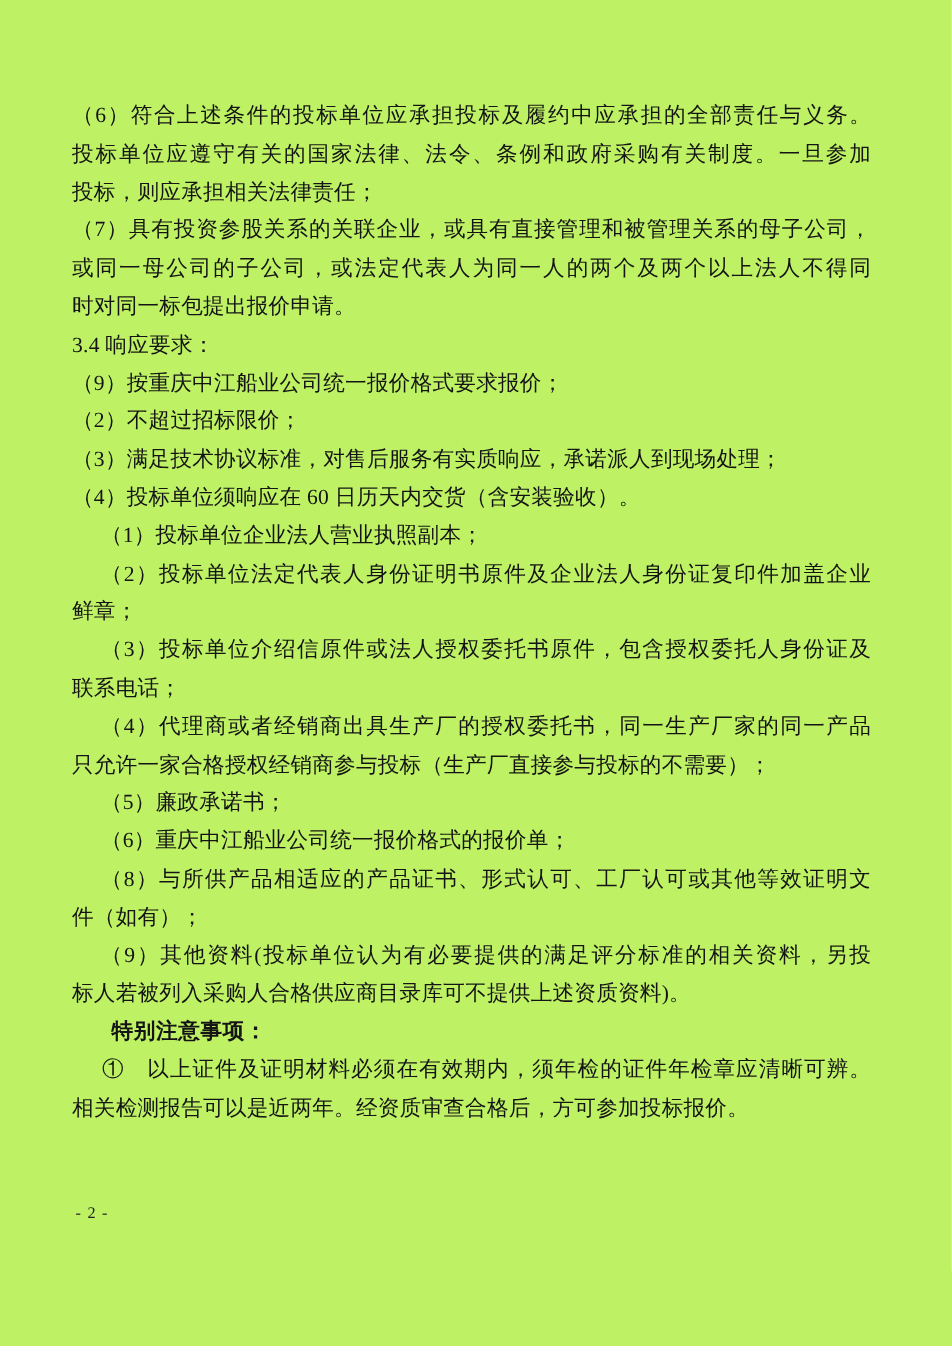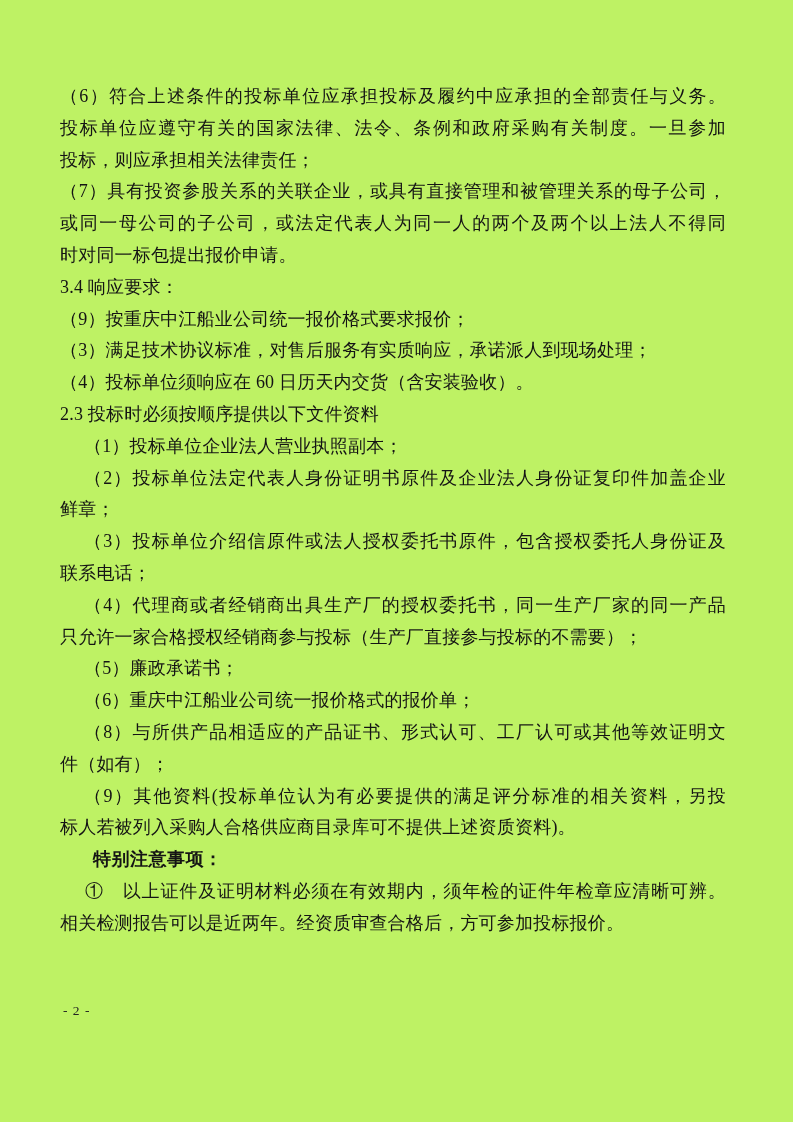--- a/index.html
+++ b/index.html
@@ -56,23 +56,23 @@
 <div class="page">
   <div class="doc">
       <div class="line fill">（6）符合上述条件的投标单位应承担投标及履约中应承担的全部责任与义务。</div>
       <div class="line fill">投标单位应遵守有关的国家法律、法令、条例和政府采购有关制度。一旦参加</div>
       <div class="line">投标，则应承担相关法律责任；</div>
       <div class="line fill">（7）具有投资参股关系的关联企业，或具有直接管理和被管理关系的母子公司，</div>
       <div class="line fill">或同一母公司的子公司，或法定代表人为同一人的两个及两个以上法人不得同</div>
       <div class="line">时对同一标包提出报价申请。</div>
       <div class="line">3.4 响应要求：</div>
       <div class="line">（9）按重庆中江船业公司统一报价格式要求报价；</div>
+      <div class="line">（2）不超过招标限价；</div>
       <div class="line">（3）满足技术协议标准，对售后服务有实质响应，承诺派人到现场处理；</div>
       <div class="line">（4）投标单位须响应在 60 日历天内交货（含安装验收）。</div>
-      <div class="line">2.3 投标时必须按顺序提供以下文件资料</div>
       <div class="line" style="text-indent: 24px;">（1）投标单位企业法人营业执照副本；</div>
       <div class="line fill" style="text-indent: 24px;">（2）投标单位法定代表人身份证明书原件及企业法人身份证复印件加盖企业</div>
       <div class="line">鲜章；</div>
       <div class="line fill" style="text-indent: 24px;">（3）投标单位介绍信原件或法人授权委托书原件，包含授权委托人身份证及</div>
       <div class="line">联系电话；</div>
       <div class="line fill" style="text-indent: 24px;">（4）代理商或者经销商出具生产厂的授权委托书，同一生产厂家的同一产品</div>
       <div class="line">只允许一家合格授权经销商参与投标（生产厂直接参与投标的不需要）；</div>
       <div class="line" style="text-indent: 24px;">（5）廉政承诺书；</div>
       <div class="line" style="text-indent: 24px;">（6）重庆中江船业公司统一报价格式的报价单；</div>
       <div class="line fill" style="text-indent: 24px;">（8）与所供产品相适应的产品证书、形式认可、工厂认可或其他等效证明文</div>

